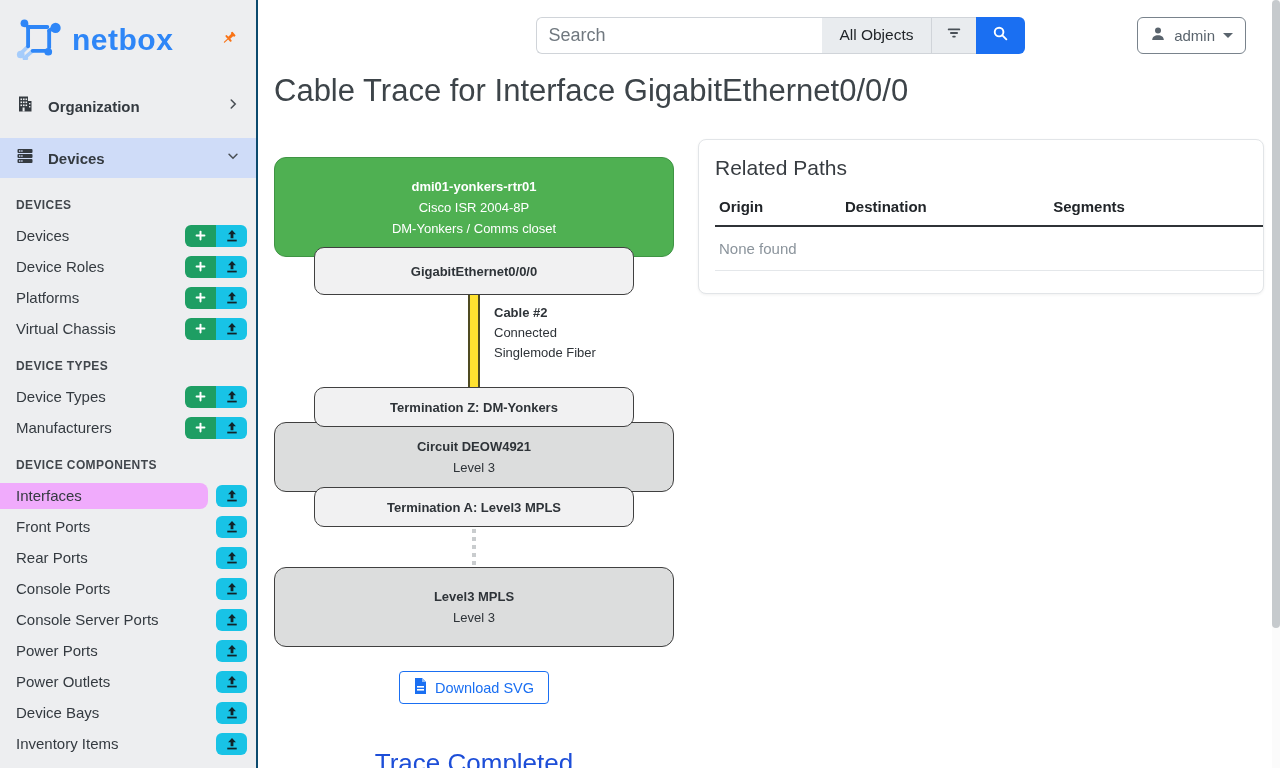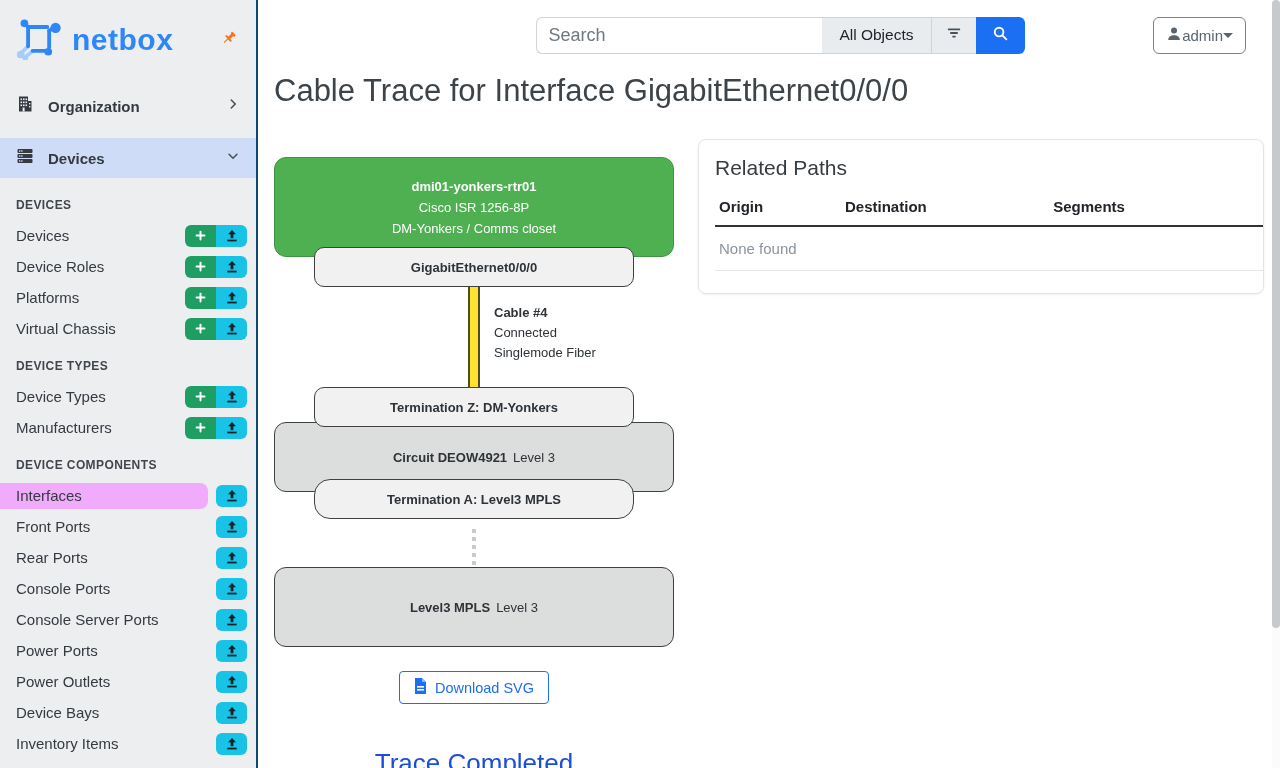--- a/index.html
+++ b/index.html
@@ -70,21 +70,21 @@
     background:#e9ecef; width:45px; display:flex; align-items:center; justify-content:center;
     border:1px solid #d0d4d9; border-right:none; cursor:pointer;
   }
   .go-seg {
     background:#1a6ff2; width:49px; border:none; border-radius:0 6px 6px 0;
     display:flex; align-items:center; justify-content:center; cursor:pointer;
   }
   .user-btn {
     position:absolute; right:34px; top:17px; height:37px;
     border:1px solid #79838c; border-radius:6px; background:#fff;
-    display:flex; align-items:center; padding:0 12px;
+    display:flex; align-items:center; gap:8px; padding:0 12px;
     font-size:15px; color:#5a646d; cursor:pointer;
   }
   .caret-down {
     width:0; height:0; border-left:5px solid transparent;
     border-right:5px solid transparent; border-top:5px solid #5a646d;
   }
 
   .page-title {
     margin:2px 0 0 0; padding-left:16px;
     font-size:31px; font-weight:400; color:#3d4449; line-height:1.2;
@@ -96,40 +96,40 @@
 
   
   .trace-diagram { position:relative; width:400px; height:490px; }
   .t-box {
     position:absolute; border:1.5px solid #404040; background:#f1f1f2;
     border-radius:10px; display:flex; align-items:center; justify-content:center;
     font-size:13px; font-weight:700; color:#2e3338; cursor:pointer;
   }
   .t-box.small { z-index:3; }
   .t-box.big {
-    background:#dcdddd; border-radius:12px; flex-direction:row; gap:6px; z-index:1;
+    background:#dcdddd; border-radius:12px; flex-direction:column; gap:6px; z-index:1;
   }
   .t-box.green {
     background:#4fb052; border-color:#3f9444; color:#ffffff;
     border-radius:12px; flex-direction:column; gap:6px; z-index:1;
   }
   .t-name { font-weight:700; font-size:13px; }
   .t-sub { font-weight:400; font-size:13px; }
   .node-device { left:0; top:0; width:400px; height:100px; }
-  .node-iface { left:40px; top:90px; width:320px; height:40px; }
+  .node-iface { left:40px; top:90px; width:320px; height:48px; }
   .cable-line {
     position:absolute; left:194px; top:130px; width:12px; height:100px;
     background:#ffe230; border-left:2px solid #4f4b22; border-right:2px solid #4f4b22;
     z-index:2;
   }
   .cable-label { position:absolute; left:220px; top:146px; line-height:20px; font-size:13px; color:#2e3338; z-index:4; }
   .cable-label .c-name { font-weight:700; cursor:pointer; }
   .node-termz { left:40px; top:230px; width:320px; height:40px; }
   .node-circuit { left:0; top:265px; width:400px; height:70px; }
-  .node-terma { left:40px; top:322px; width:320px; height:40px;border-radius:16px; }
+  .node-terma { left:40px; top:330px; width:320px; height:40px; }
   .dotted-line {
     position:absolute; left:198px; top:372px; width:4px; height:36px; z-index:2;
     background:repeating-linear-gradient(180deg,#c9ccce 0 4px, transparent 4px 8px);
   }
   .node-farend { left:0; top:410px; width:400px; height:80px; }
 
   .dl-wrap { width:400px; text-align:center; margin-top:24px; }
   .dl-btn {
     display:inline-flex; align-items:center; gap:8px;
     border:1px solid #1a6ff2; color:#1a6ff2; background:#fff;
@@ -569,29 +569,29 @@
   </div>
 
   <h1 class="page-title">Cable Trace for Interface GigabitEthernet0/0/0</h1>
 
   <div class="content-row">
     <div class="left-col">
       <div class="trace-diagram">
 
         <div class="t-box green node-device">
           <span class="t-name">dmi01-yonkers-rtr01</span>
-          <span class="t-sub">Cisco ISR 1256-8P</span>
+          <span class="t-sub">Cisco ISR 2004-8P</span>
           <span class="t-sub">DM-Yonkers / Comms closet</span>
         </div>
 
         <div class="t-box small node-iface">GigabitEthernet0/0/0</div>
 
         <div class="cable-line"></div>
         <div class="cable-label">
-          <div class="c-name">Cable #4</div>
+          <div class="c-name">Cable #2</div>
           <div>Connected</div>
           <div>Singlemode Fiber</div>
         </div>
 
         <div class="t-box small node-termz">Termination Z: DM-Yonkers</div>
 
         <div class="t-box big node-circuit">
           <span class="t-name">Circuit DEOW4921</span>
           <span class="t-sub">Level 3</span>
         </div>

